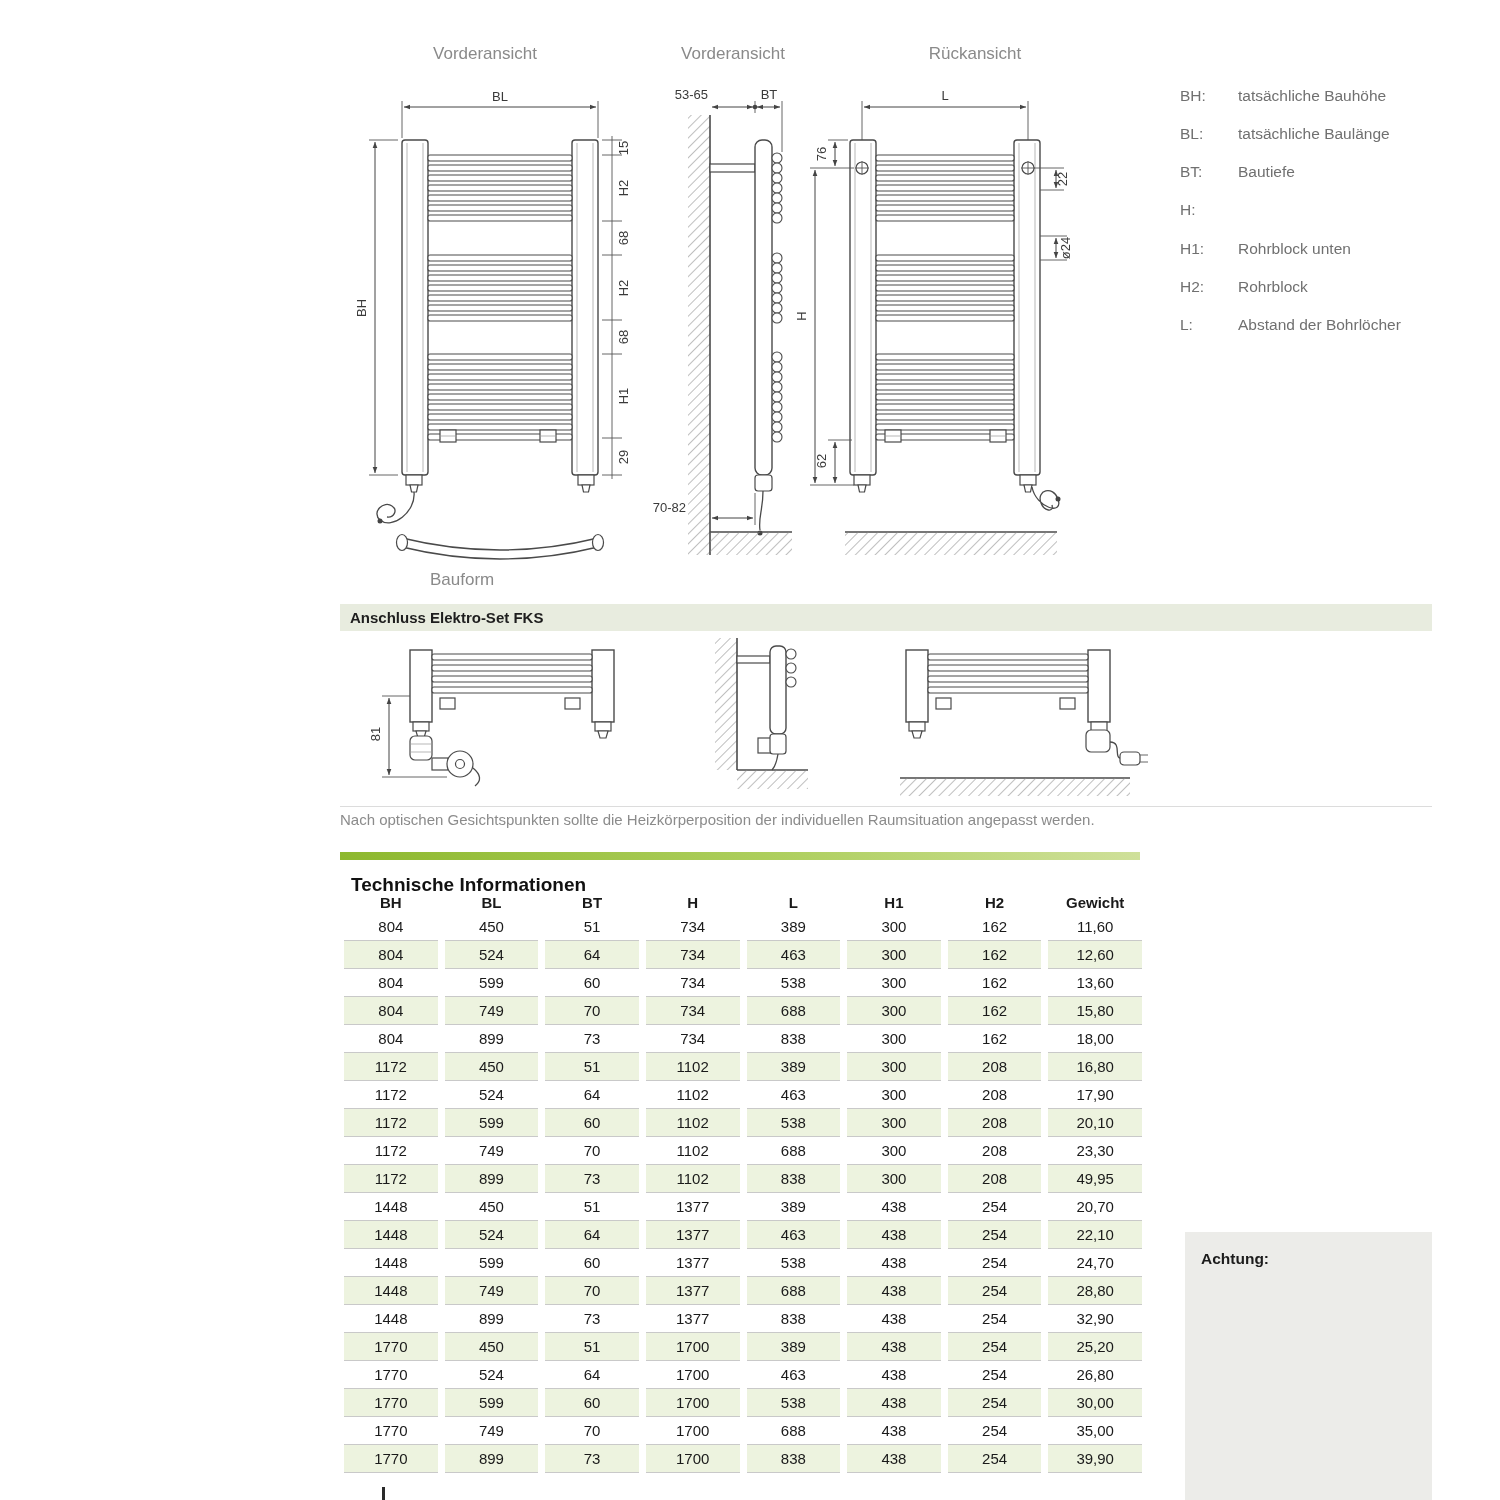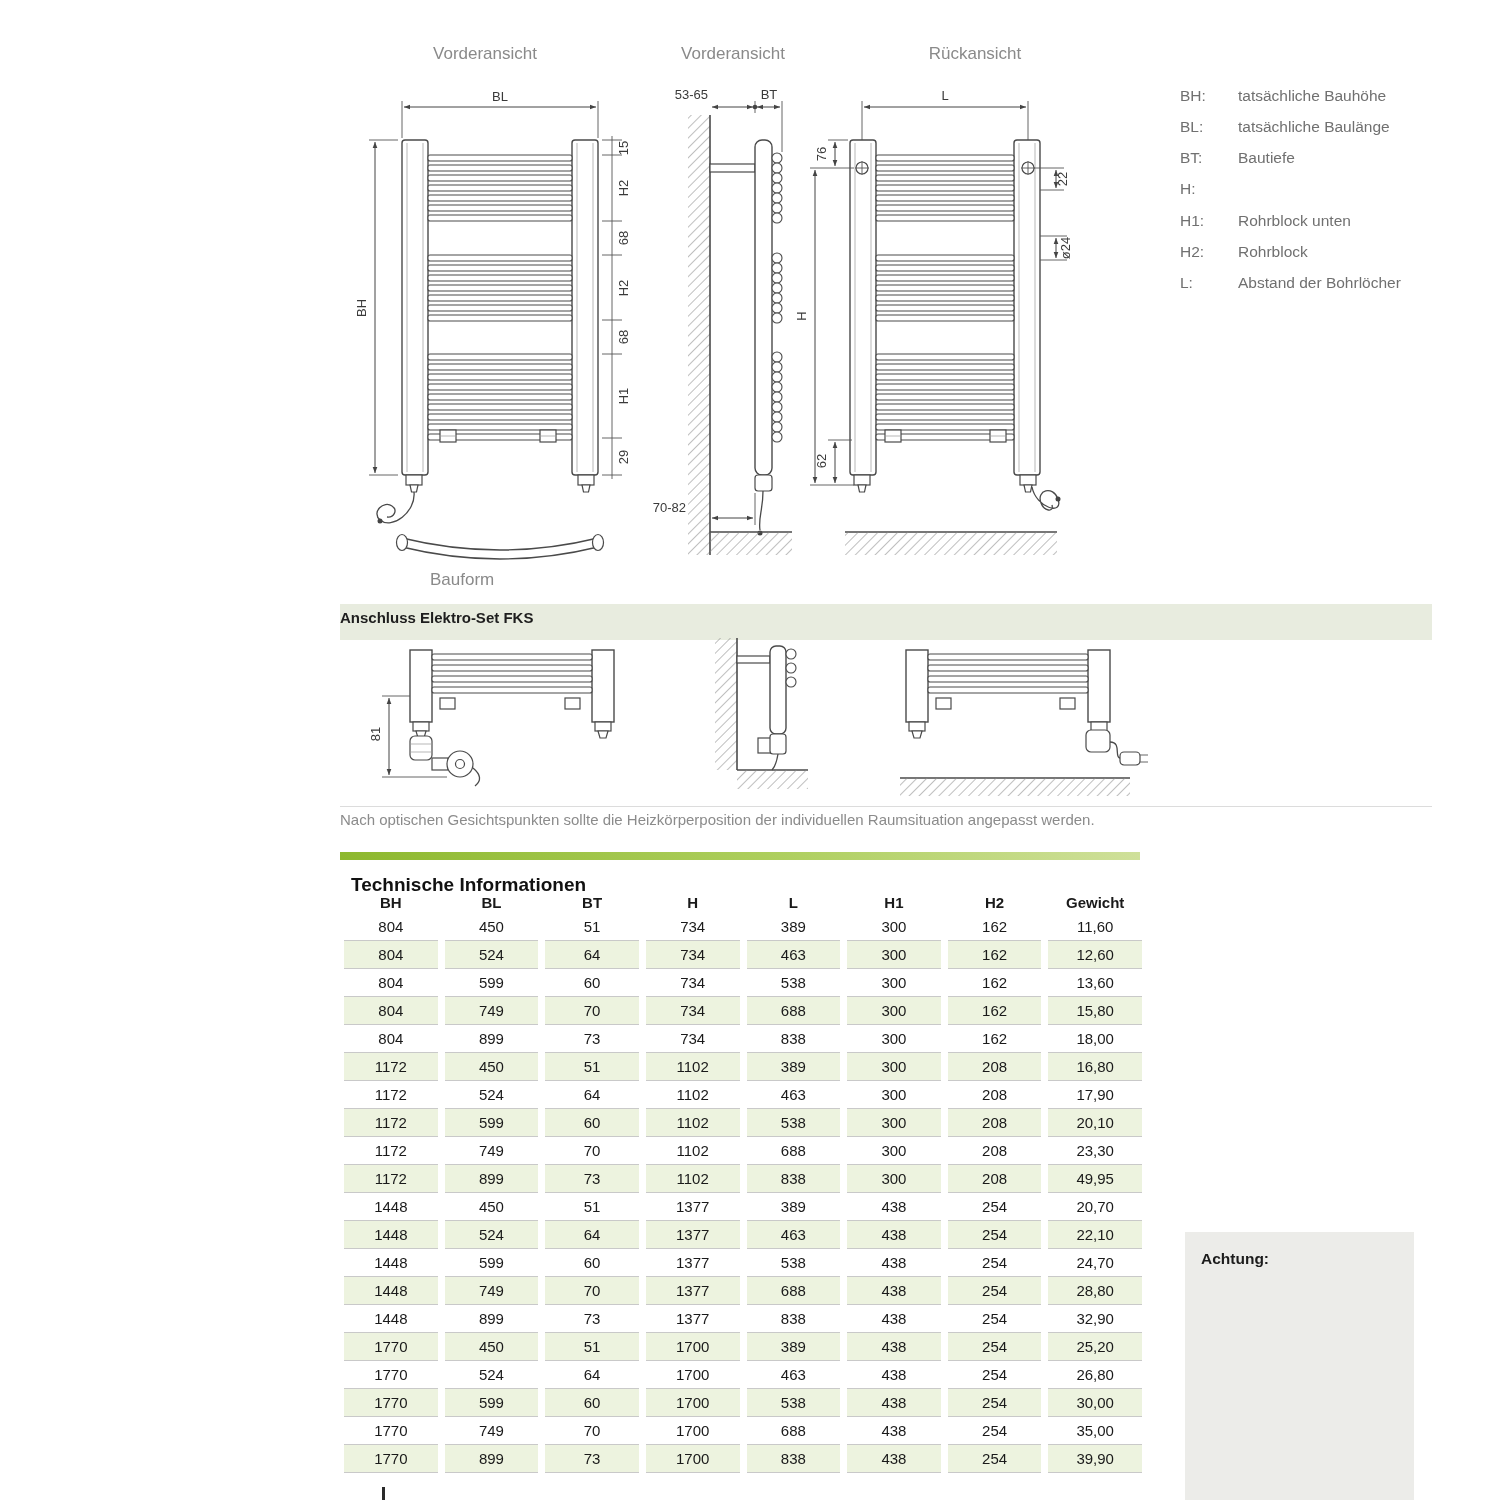--- a/index.html
+++ b/index.html
@@ -13,41 +13,41 @@
   .body{fill:#fff;stroke:#4a4a4a;stroke-width:1.4;}
   .body-line{stroke:#4a4a4a;stroke-width:1.6;}
   .rung{fill:#fff;stroke:#4a4a4a;stroke-width:1.1;}
   .part{fill:#fff;stroke:#4a4a4a;stroke-width:1.2;}
   .inner{stroke:#9a9a9a;stroke-width:.7;fill:none;}
   .thin{stroke:#555;stroke-width:.9;fill:none;}
   .dim{stroke:#444;stroke-width:1;fill:none;}
   .cable{fill:none;stroke:#4a4a4a;stroke-width:1.3;}
   .dlabel{font-family:"Liberation Sans",sans-serif;font-size:13px;fill:#3a3a3a;}
   
-  .legend{position:absolute;left:1180px;top:86px;width:250px;display:flex;flex-direction:column;gap:11px;}
+  .legend{position:absolute;left:1180px;top:86px;width:250px;display:flex;flex-direction:column;gap:18px;}
   .legend-row{display:flex;font-size:15.5px;color:#707070;line-height:1.3;}
   .legend-key{width:58px;flex:0 0 58px;}
   .legend-desc{width:190px;}
   
-  .elektro-header{position:absolute;left:340px;top:604px;width:1092px;height:36px;background:#e8ecdf;
-                  font-size:15px;font-weight:bold;color:#1e1e1e;line-height:27px;box-sizing:border-box;}
+  .elektro-header{position:absolute;left:340px;top:604px;width:1092px;height:27px;background:#e8ecdf;
+                  font-size:15px;font-weight:bold;color:#1e1e1e;line-height:27px;padding-left:10px;box-sizing:border-box;}
   .elektro-note{position:absolute;left:340px;top:806px;width:1092px;border-top:1px solid #dcdcdc;
                 padding-top:4px;font-size:15px;color:#8b8b8b;}
   
   .green-bar{position:absolute;left:340px;top:852px;width:800px;height:8px;
              background:linear-gradient(90deg,#8db82e,#aecf5e 55%,#cfe09a);}
   .table-title{position:absolute;left:343px;top:866px;font-size:19px;font-weight:bold;color:#111;margin:8px;}
   .spec-table{position:absolute;left:337px;top:892px;width:812px;border-collapse:separate;border-spacing:7px 0;
               table-layout:fixed;font-size:15px;color:#1a1a1a;}
   .spec-table th{font-weight:bold;text-align:center;height:21px;padding:0;}
   .spec-table th.unit{height:19px;font-size:14px;border-bottom:2px solid #5f5f5f;}
   .spec-table td{text-align:center;height:27px;padding:0;border-bottom:1px solid #c9c9c9;}
   .spec-table tr.tint td{background:#edf3df;}
   
-  .warning-box{position:absolute;left:1185px;top:1232px;width:229px;height:268px;background:#ecece9;
+  .warning-box{position:absolute;left:1185px;top:1232px;width:247px;height:268px;background:#ecece9;
                box-sizing:border-box;padding:18px 16px;}
   .warning-title{font-size:15.5px;font-weight:bold;margin-bottom:4px;color:#1c1c1c;}
   .warning-text{font-size:15px;line-height:1.45;color:#232323;}
   .crop-mark{position:absolute;left:382px;top:1487px;width:3px;height:13px;background:#2a2a2a;}
 </style>
 </head>
 <body>
 
 <span class="view-title" style="left:485px">Vorderansicht</span>
 <span class="view-title" style="left:733px">Vorderansicht</span>

